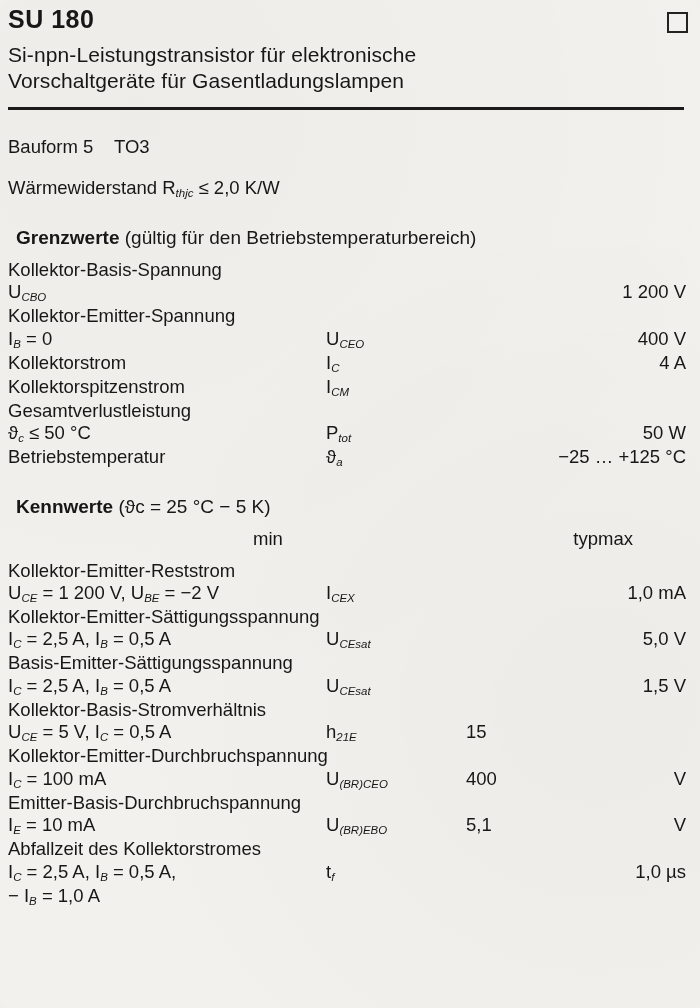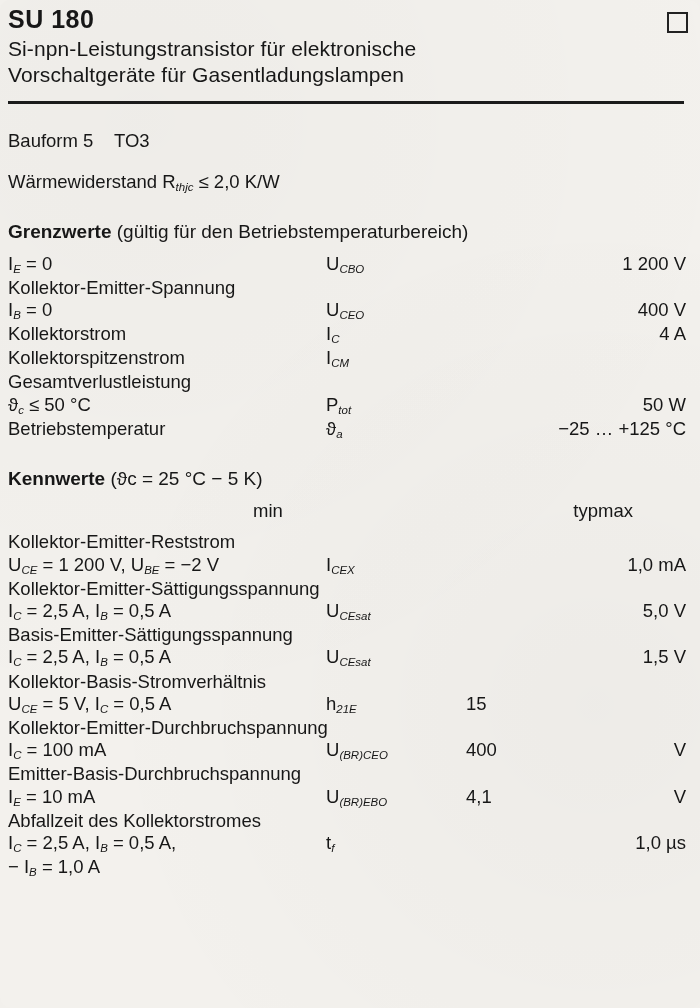--- a/index.html
+++ b/index.html
@@ -47,38 +47,38 @@
   .corner-box {
     width: 17px;
     height: 17px;
     border: 2px solid #222;
     margin-top: 6px;
     margin-right: 4px;
   }
   .subtitle {
     font-size: 21px;
     line-height: 1.28;
-    margin-top: 2px;
+    margin-top: 8px;
     letter-spacing: 0.1px;
   }
   .rule {
     border: none;
     border-top: 3px solid #1b1b1b;
     margin: 12px 0 0 0;
     width: 676px;
   }
   .line {
     font-size: 18.5px;
     line-height: 1.22;
     white-space: pre;
   }
   .gap-lg { height: 26px; }
   .gap-md { height: 18px; }
   .gap-sm { height: 9px; }
-  .bold { font-weight: bold; }
+  .bold { font-weight: bold; margin-left: 8px; }
   .sub {
     font-size: 0.62em;
     vertical-align: -0.28em;
     letter-spacing: 0;
     font-style: italic;
   }
   .spec-block {
     position: relative;
   }
   .row {
@@ -164,26 +164,26 @@
 
     <div class="gap-lg"></div>
 
     <div class="section-head"><span class="bold">Grenzwerte</span><span> (gültig für den Betriebstemperaturbereich)</span></div>
 
     <div class="gap-sm"></div>
 
     <div class="spec-block">
 
       <div class="row">
-        <div class="c-sym"></div>
-        <div class="c-val"></div>
-      </div>
-
-      <div class="row">
-        <div class="c-desc"><span>I</span><span class="sub">E</span><span> = 0</span></div>
+        <div class="c-desc">Kollektor-Basis-Spannung</div>
+        <div class="c-sym"></div>
+        <div class="c-val"></div>
+      </div>
+
+      <div class="row">
         <div class="c-sym"><span>U</span><span class="sub">CBO</span></div>
         <div class="c-val">1 200 V</div>
       </div>
 
       <div class="row">
         <div class="c-desc">Kollektor-Emitter-Spannung</div>
         <div class="c-sym"></div>
         <div class="c-val"></div>
       </div>
 
@@ -314,21 +314,21 @@
       <div class="row">
         <div class="c-desc">Emitter-Basis-Durchbruchspannung</div>
         <div class="c-sym"></div>
         <div class="c-min"></div>
         <div class="c-val"></div>
       </div>
 
       <div class="row">
         <div class="c-desc">I<span class="sub">E</span> = 10 mA</div>
         <div class="c-sym">U<span class="sub">(BR)EBO</span></div>
-        <div class="c-min">4,1</div>
+        <div class="c-min">5,1</div>
         <div class="c-val">V</div>
       </div>
 
       <div class="row">
         <div class="c-desc">Abfallzeit des Kollektorstromes</div>
         <div class="c-sym"></div>
         <div class="c-min"></div>
         <div class="c-val"></div>
       </div>
 

